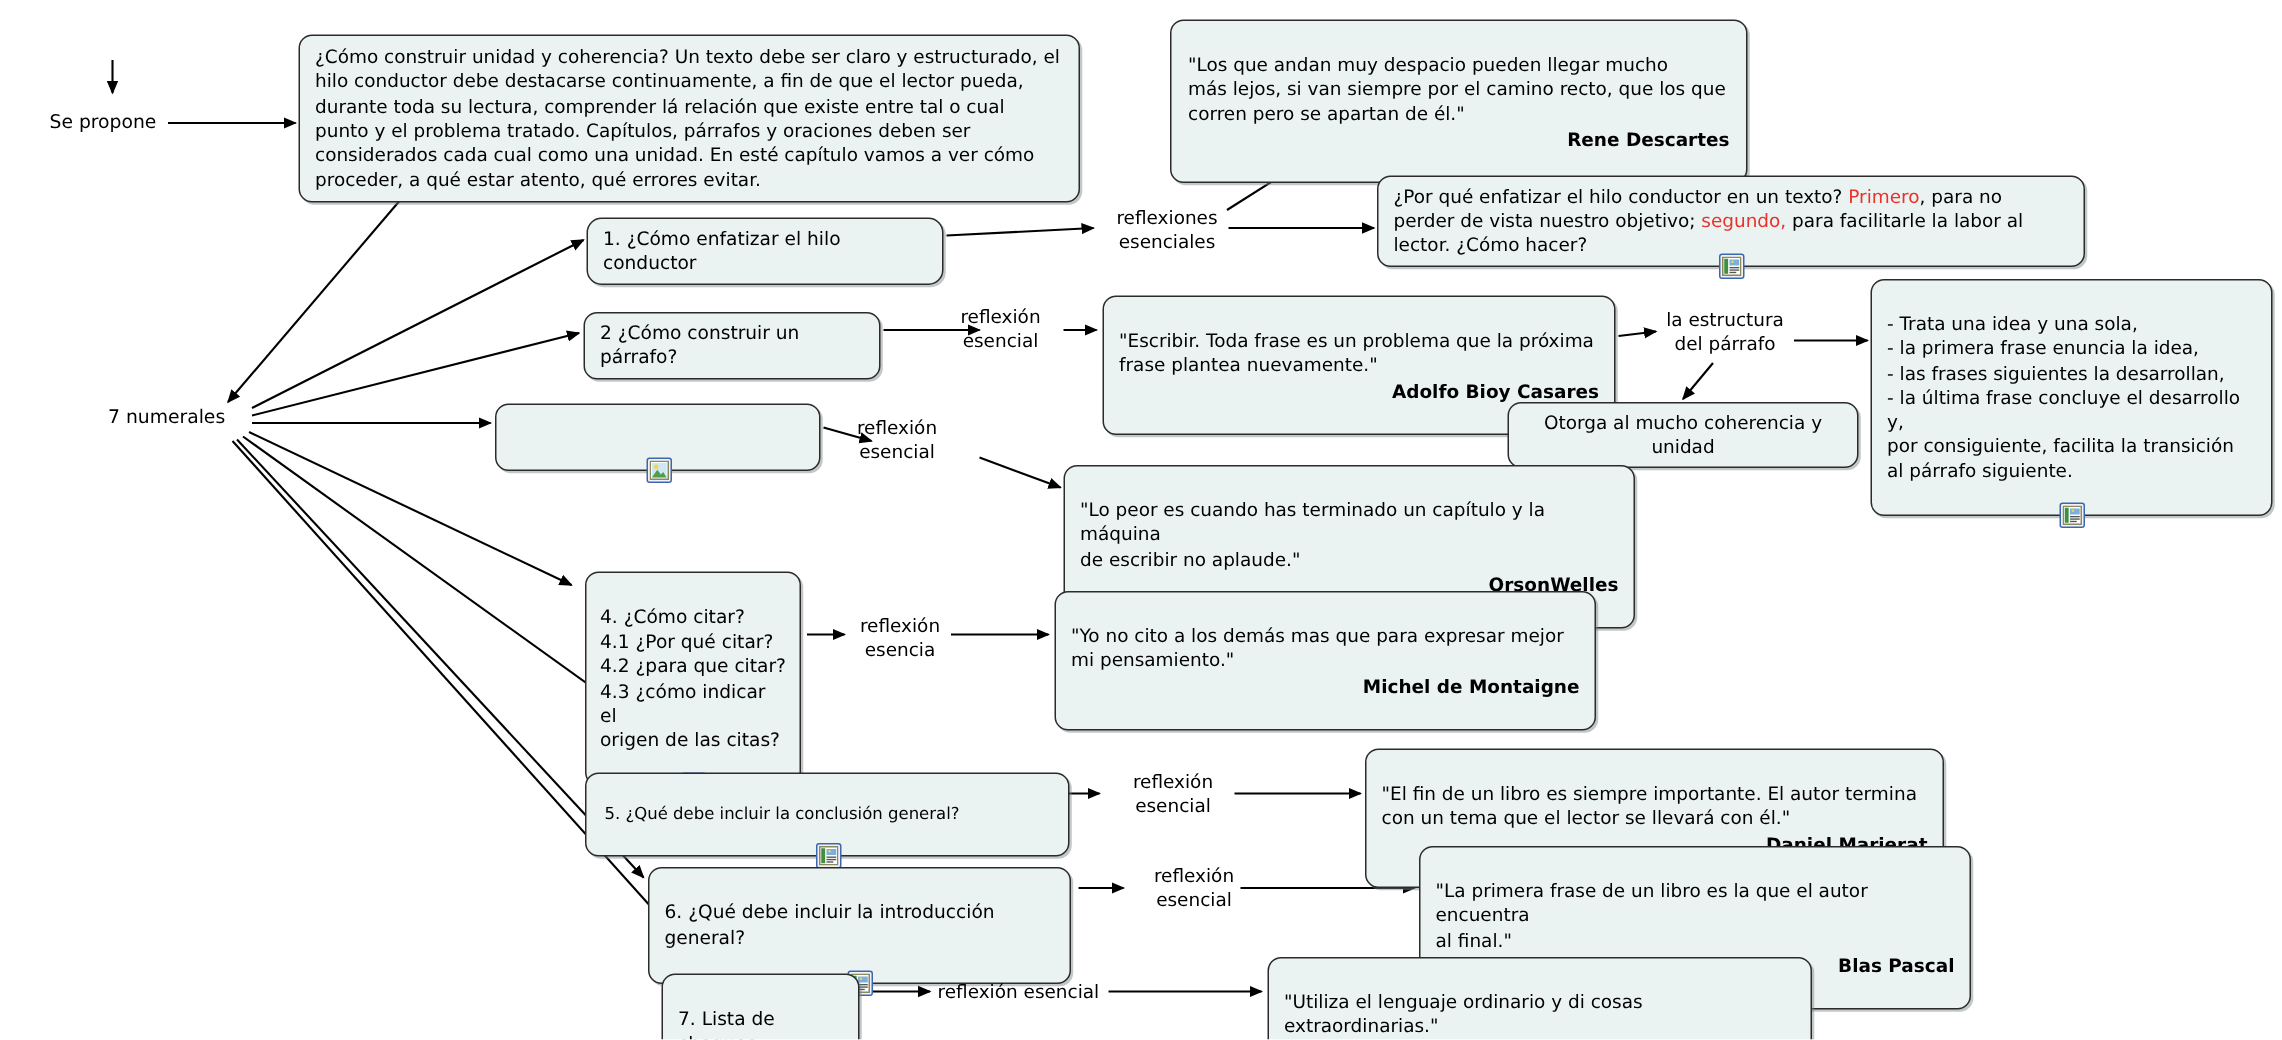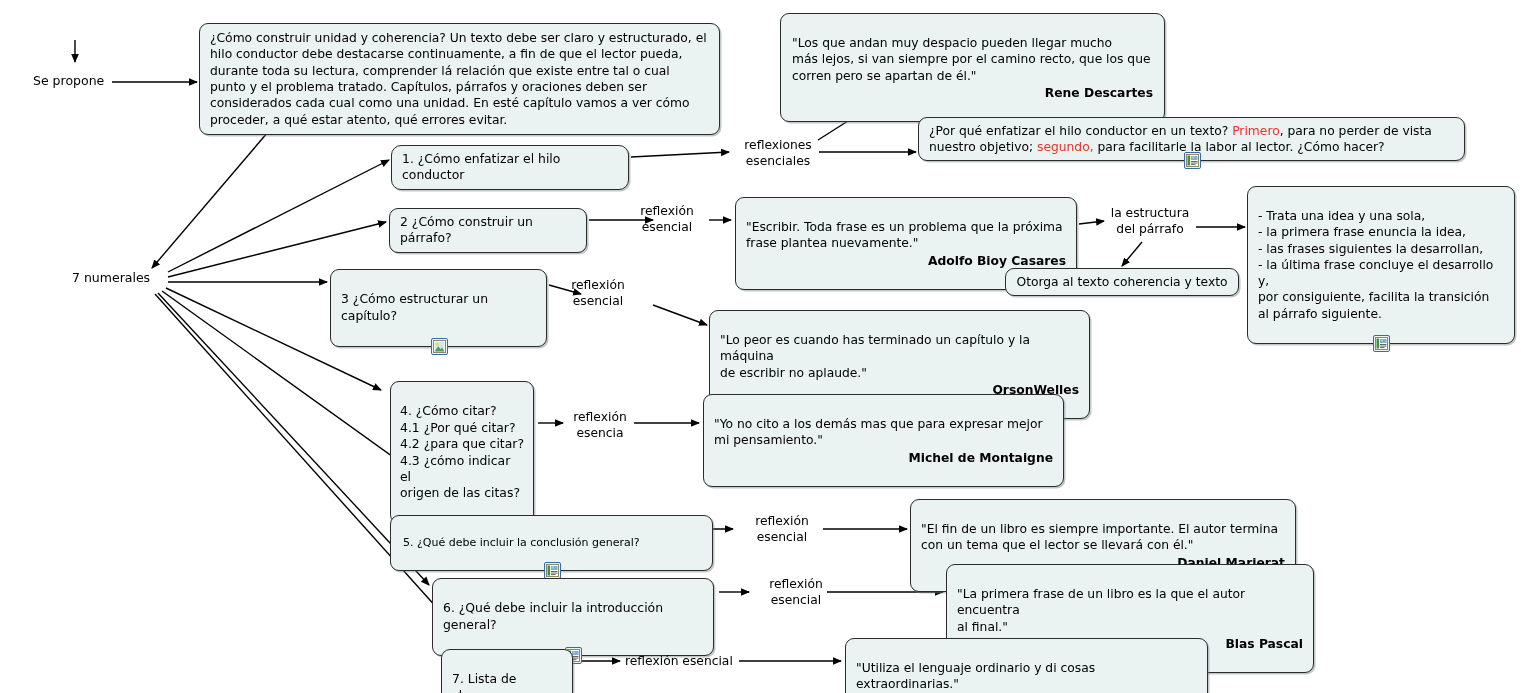--- a/index.html
+++ b/index.html
@@ -143,21 +143,21 @@
   <div class="node t-left" style="left:780px;top:13px;width:385px;font-size:12.3px;padding:5px 11px 4px 11px;">
     <span>"Los que andan muy despacio pueden llegar mucho
 más lejos, si van siempre por el camino recto, que los que
 corren pero se apartan de él."</span>
     <span class="author">Rene Descartes</span>
   </div>
 
   <div class="label t-center" style="left:733px;top:138px;width:90px;font-size:12.3px;">reflexiones
 esenciales</div>
 
-  <div class="node t-left" style="left:918px;top:117px;width:547px;font-size:12.3px;padding:5px 10px;white-space:normal;">
+  <div class="node t-left" style="left:918px;top:117px;width:472px;font-size:12.3px;padding:5px 10px;white-space:normal;">
     <span>¿Por qué enfatizar el hilo conductor en un texto? </span><span class="red">Primero</span><span>, para no perder de vista nuestro objetivo; </span><span class="red">segundo,</span><span> para facilitarle la labor al lector. ¿Cómo hacer?</span>
     <span class="badge">
       <svg width="13" height="13" viewBox="0 0 13 13">
         <rect x="0.5" y="0.5" width="12" height="12" fill="#ffffff" stroke="#8a8a5a" stroke-width="1"></rect>
         <rect x="1.5" y="1.5" width="2.6" height="10" fill="#3f8f3f"></rect>
         <rect x="5" y="2" width="6.5" height="4" fill="#7ab0e0"></rect>
         <circle cx="7" cy="3.5" r="0.9" fill="#f2d24b"></circle>
         <rect x="5" y="7" width="6.5" height="0.9" fill="#555"></rect>
         <rect x="5" y="8.6" width="6.5" height="0.9" fill="#555"></rect>
         <rect x="5" y="10.2" width="4.5" height="0.9" fill="#555"></rect>
@@ -194,24 +194,23 @@
         <rect x="1.5" y="1.5" width="2.6" height="10" fill="#3f8f3f"></rect>
         <rect x="5" y="2" width="6.5" height="4" fill="#7ab0e0"></rect>
         <circle cx="7" cy="3.5" r="0.9" fill="#f2d24b"></circle>
         <rect x="5" y="7" width="6.5" height="0.9" fill="#555"></rect>
         <rect x="5" y="8.6" width="6.5" height="0.9" fill="#555"></rect>
         <rect x="5" y="10.2" width="4.5" height="0.9" fill="#555"></rect>
       </svg>
     </span>
   </div>
 
-  <div class="node t-center" style="left:1005px;top:268px;width:234px;font-size:12.3px;padding:5px 8px;">Otorga al texto coherencia y texto</div>
+  <div class="node t-center" style="left:1005px;top:268px;width:234px;font-size:12.3px;padding:5px 8px;">Otorga al mucho coherencia y unidad</div>
 
   <div class="node t-left" style="left:330px;top:269px;width:217px;font-size:12.4px;padding:5px 10px;">
-    <span>3 ¿Cómo estructurar un capítulo?</span>
     <span class="badge">
       <svg width="13" height="13" viewBox="0 0 13 13">
         <rect x="0.5" y="0.5" width="12" height="12" fill="#ffffff" stroke="#8a8a5a" stroke-width="1"></rect>
         <rect x="1.6" y="1.6" width="9.8" height="9.8" fill="#cfe6f5"></rect>
         <circle cx="4.4" cy="4.2" r="1.5" fill="#f4d64a"></circle>
         <path d="M1.6,11.4 L5.2,6.2 L7.6,9.3 L9.1,7.6 L11.4,11.4 z" fill="#4f9d4f"></path>
       </svg>
     </span>
   </div>
 

